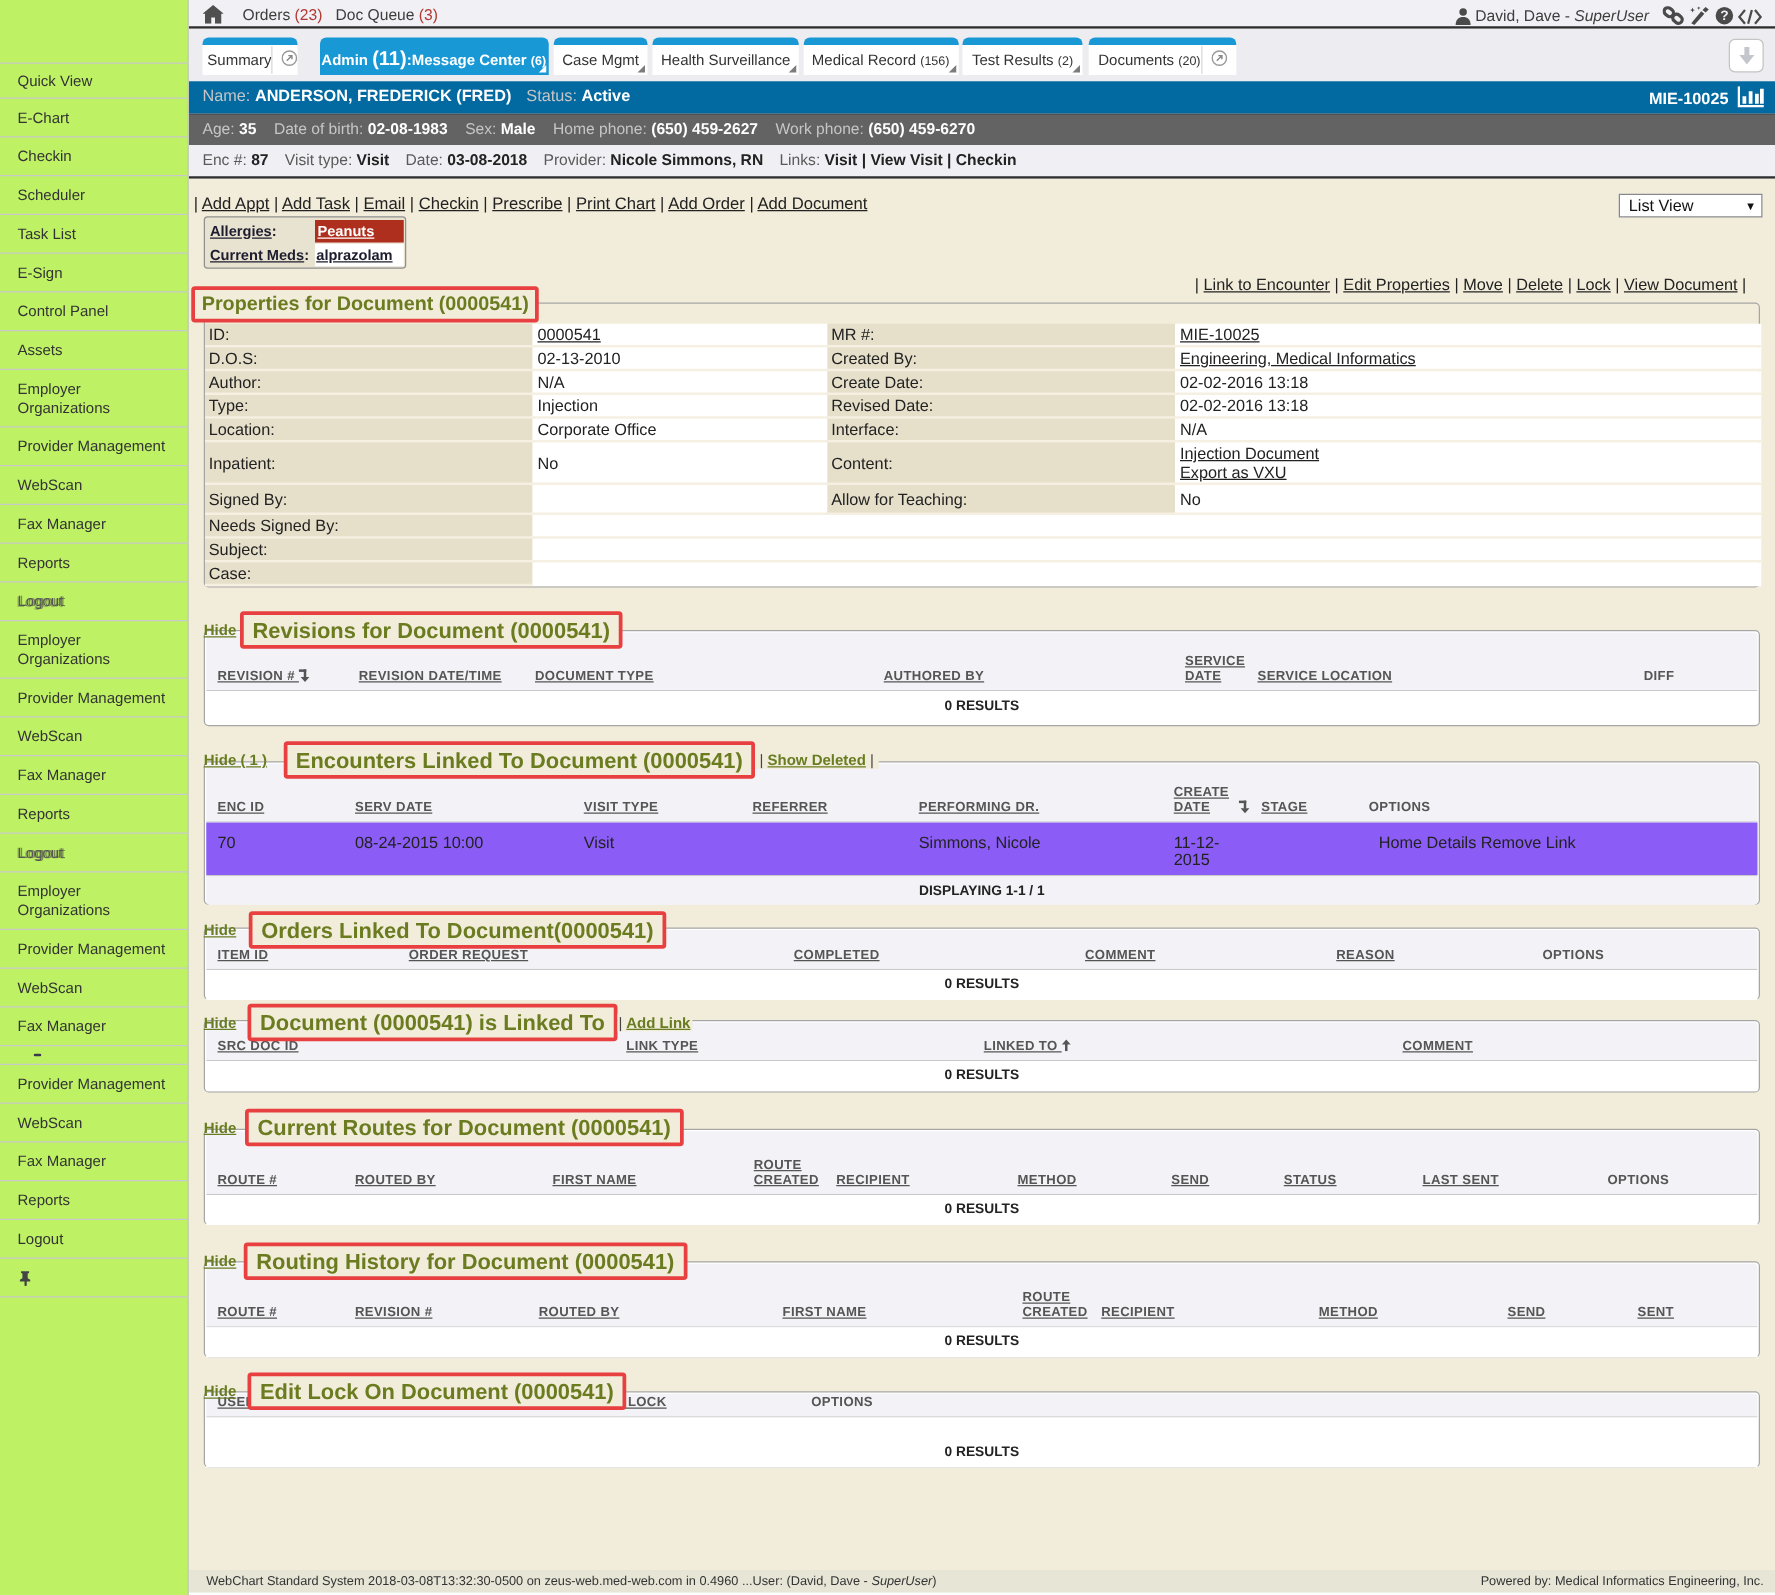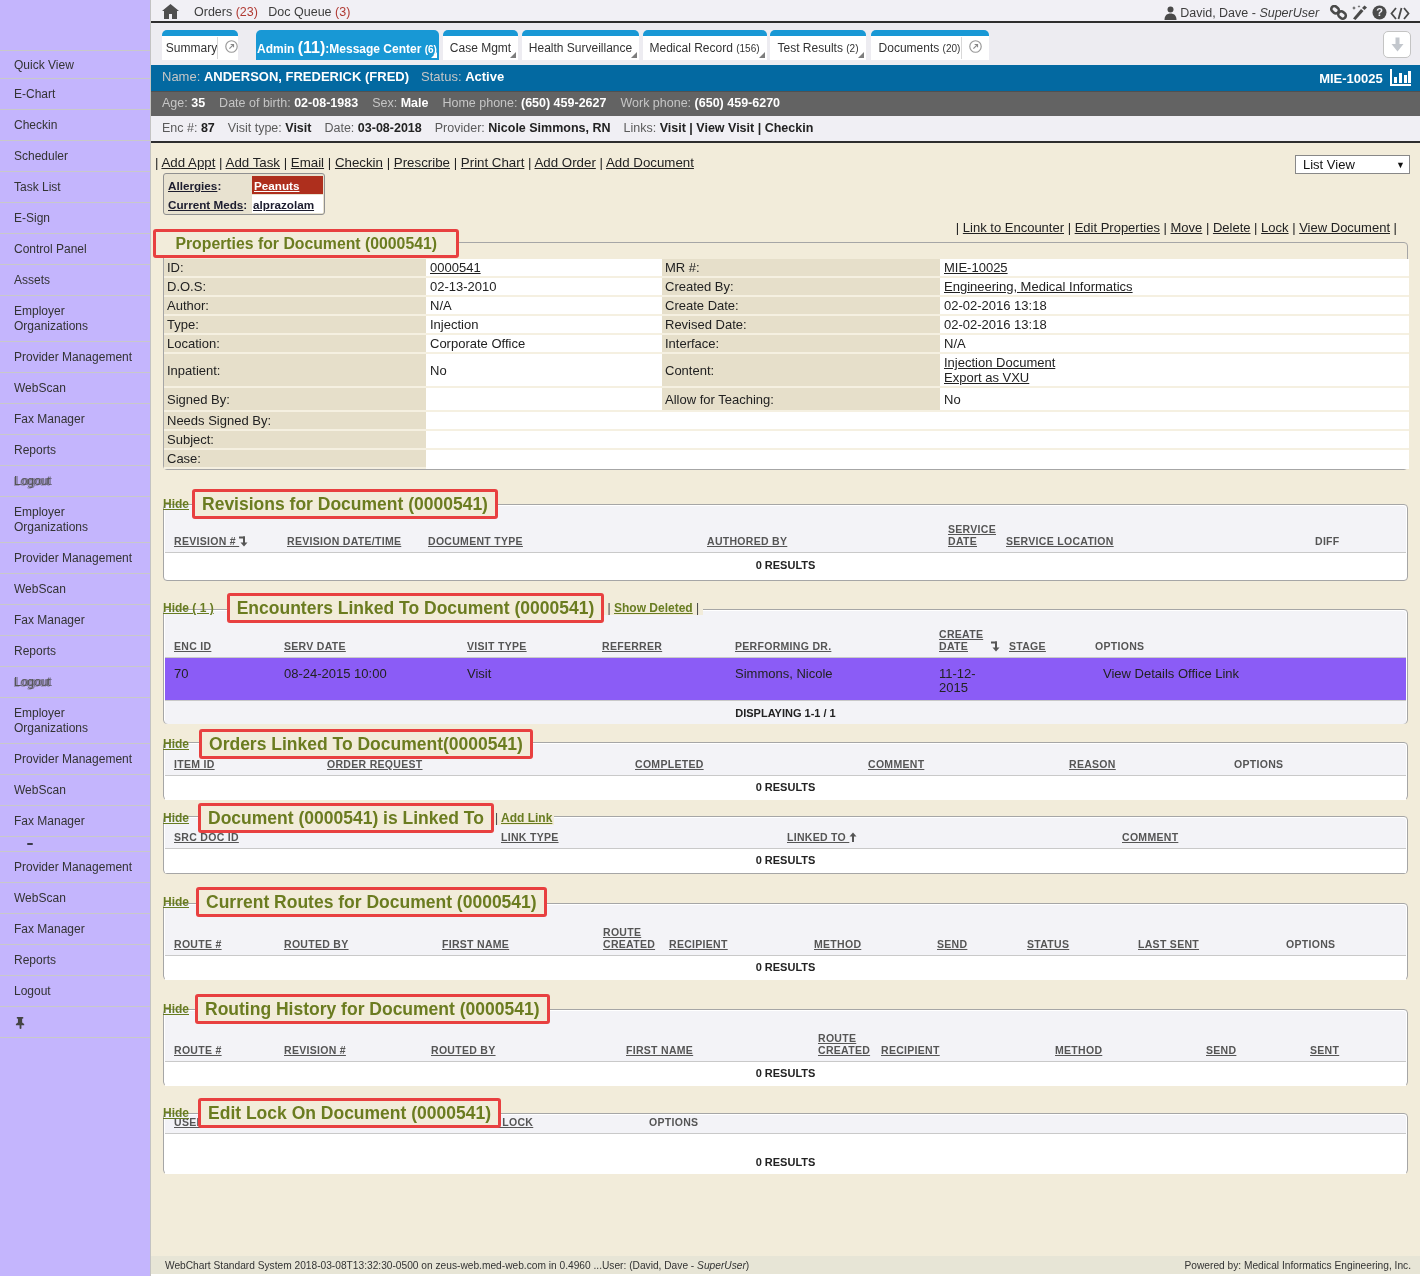--- a/index.html
+++ b/index.html
@@ -1,18 +1,18 @@
 <!DOCTYPE html>
 <html><head>
 <meta charset="utf-8">
 <style>
 * { box-sizing: border-box; }
 html,body { margin:0; padding:0; }
 body { width:1420px; height:1276px; font-family:"Liberation Sans",sans-serif; background:#fff; position:relative; overflow:hidden; }
-#sidebar { position:absolute; left:0; top:0; width:151px; height:1276px; background:#c4b5fd; border-right:1px solid #c3c3c3; z-index:5; }
+#sidebar { position:absolute; left:0; top:0; width:151px; height:1276px; background:#bef264; border-right:1px solid #c3c3c3; z-index:5; }
 #menu { position:absolute; top:50px; left:0; width:150px; border-top:1px solid #c9c9c9; }
 #menu .mi { border-bottom:1px solid #c9c9c9; font-size:12px; color:#333; padding-left:14px; display:flex; align-items:center; height:31px; white-space:nowrap; }
 #menu .mi.two { height:46px; line-height:15px; align-items:center; }
 #menu .mi.tiny { height:15px; }
 #menu .mi.blur { color:#555; text-shadow:1.5px 0 0 rgba(60,60,60,0.55), -1px 0.5px 0 rgba(80,80,80,0.35); }
 #main { position:absolute; left:151px; top:0; width:1269px; height:1276px; }
 
 #topbar { height:23px; background:#f1f0f5; border-bottom:2px solid #2e2e2e; position:relative; font-size:12.5px; color:#3d3d3d; }
 #topbar .red { color:#b03a33; }
 #topbar .lft { position:absolute; left:11px; top:4px; }
@@ -293,21 +293,21 @@
                 <td class="val" colspan="3"></td>
               </tr>
           <tr>
                 <td class="lab" style="height:18px">Case:</td>
                 <td class="val" colspan="3" style="border-bottom:none"></td>
               </tr>
         </tbody>
           </table>
       </div>
       <div class="hd" style="margin-left:-9.6px;">
-          <span class="hbox" style="font-size:15.8px; line-height:23px; padding:0 19px;">Properties for Document (0000541)</span>
+          <span class="hbox" style="font-size:15.8px; line-height:23px; padding:0 5px;">Properties for Document (0000541)</span>
         </div>
     </div>
     <div class="sec" id="sec-rev" style="top:346px;">
       <div class="fs" style="margin-top:15px; height:77px;">
         <div class="hrow" style="height:47px;">
           <span class="h" style="left:9px;">REVISION # <svg width="9" height="11" viewBox="0 0 9 11" style="vertical-align:-2px">
                 <rect x="0" y="0.5" width="6" height="2" fill="#555"></rect>
                 <rect x="4" y="0.5" width="2" height="6.5" fill="#555"></rect>
                 <path d="M1.5 6.5 H8.5 L5 10.5 Z" fill="#555"></path>
               </svg></span>
@@ -341,21 +341,21 @@
               </svg></span>
           <span class="h" style="left:844px;">STAGE</span>
           <span class="h nou" style="left:930px;">OPTIONS</span>
         </div>
         <div style="position:absolute; left:1px; right:1px; top:48px; height:42px; background:#8b5cf6;">
           <span class="d" style="left:9px;">70</span>
           <span class="d" style="left:119px;">08-24-2015 10:00</span>
           <span class="d" style="left:302px;">Visit</span>
           <span class="d" style="left:570px;">Simmons, Nicole</span>
           <span class="d" style="left:774px;">11-12-<br>2015</span>
-          <span class="d" style="left:938px;">View Details Office Link</span>
+          <span class="d" style="left:938px;">Home Details Remove Link</span>
         </div>
         <div class="res" style="top:90px; height:24px; padding-top:6px; border-top:1px solid #c9c9c9; background:#f3f3f7; border-radius:0 0 3px 3px;">DISPLAYING 1-1 / 1</div>
       </div>
       <div class="hd">
           <a class="hide" href="#">Hide ( 1 )</a>
           <span class="hbox" style="margin-left:13px;">Encounters Linked To Document (0000541)</span>
           <span style="font-size:12px;color:#444;background:#f2ecda;">&nbsp;|&nbsp;</span>
           <a class="glink" href="#" style="font-size:12px;background:#f2ecda;">Show Deleted</a>
           <span style="font-size:12px;color:#444;background:#f2ecda;">&nbsp;|&nbsp;</span>
         </div>

